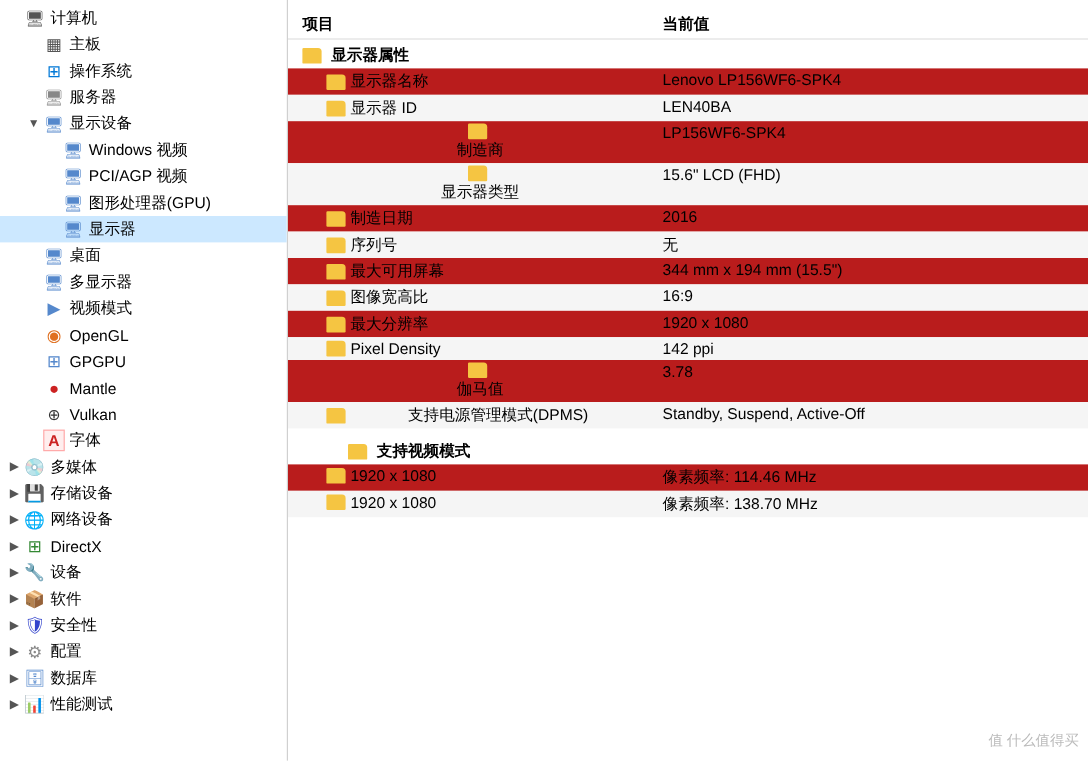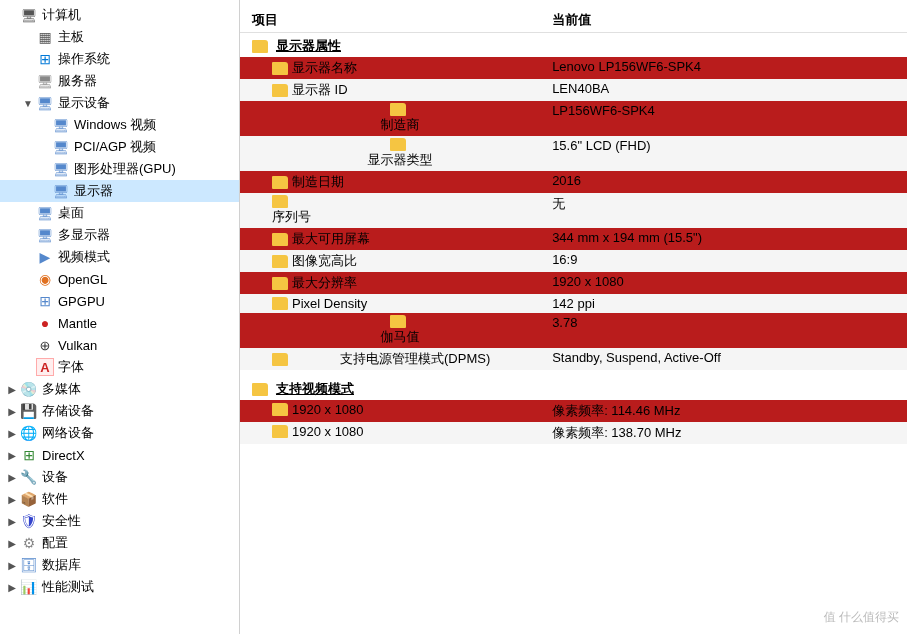--- a/index.html
+++ b/index.html
@@ -116,21 +116,20 @@
       vertical-align: top;
       font-size: 13px;
       color: #000;
     }
 
     .detail-table .section-header td {
       font-weight: bold;
       padding-top: 6px;
       padding-bottom: 2px;
       color: #000;
-      text-decoration: underline;
     }
 
     .detail-table .row-even { background: #b91c1c; }
     .detail-table .row-odd { background: #f5f5f5; }
 
     .watermark {
       position: fixed;
       bottom: 8px;
       right: 8px;
       color: #bbb;
@@ -363,21 +362,21 @@
     <td>
       <div style="display:flex;align-items:center;padding-left:20px;">
         <span style="display:inline-block;width:16px;height:13px;background:#f5c542;border-radius:1px 3px 1px 1px;position:relative;flex-shrink:0;margin-right:4px;"></span>
         <span>制造日期</span>
       </div>
     </td>
     <td>2016</td>
   </tr>
         <tr class="row-odd">
     <td>
-      <div style="display:flex;align-items:flex-start;padding-left:20px;flex-direction:column;">
+      <div style="display:flex;align-items:center;padding-left:20px;">
         <span style="display:inline-block;width:16px;height:13px;background:#f5c542;border-radius:1px 3px 1px 1px;position:relative;flex-shrink:0;margin-right:4px;"></span>
         <span>序列号</span>
       </div>
     </td>
     <td>无</td>
   </tr>
         <tr class="row-even">
     <td>
       <div style="display:flex;align-items:center;padding-left:20px;">
         <span style="display:inline-block;width:16px;height:13px;background:#f5c542;border-radius:1px 3px 1px 1px;position:relative;flex-shrink:0;margin-right:4px;"></span>
@@ -426,21 +425,21 @@
     <td>
       <div style="display:flex;align-items:center;padding-left:20px;gap:48px;">
         <span style="display:inline-block;width:16px;height:13px;background:#f5c542;border-radius:1px 3px 1px 1px;position:relative;flex-shrink:0;margin-right:4px;"></span>
         <span>支持电源管理模式(DPMS)</span>
       </div>
     </td>
     <td>Standby, Suspend, Active-Off</td>
   </tr>
         <tr class="section-header">
           <td colspan="2" style="padding: 10px 12px 2px 12px;">
-  <div style="display:flex;align-items:center;gap:4px;font-weight:bold;">
+  <div style="display:flex;align-items:center;gap:4px;font-weight:bold;margin-left:38px;">
     <span style="display:inline-block;width:16px;height:13px;background:#f5c542;border-radius:1px 3px 1px 1px;position:relative;flex-shrink:0;margin-right:4px;"></span>
     <span>支持视频模式</span>
   </div>
 </td>
         </tr>
         <tr class="row-even">
     <td>
       <div style="display:flex;align-items:center;padding-left:20px;">
         <span style="display:inline-block;width:16px;height:13px;background:#f5c542;border-radius:1px 3px 1px 1px;position:relative;flex-shrink:0;margin-right:4px;"></span>
         <span>1920 x 1080</span>

